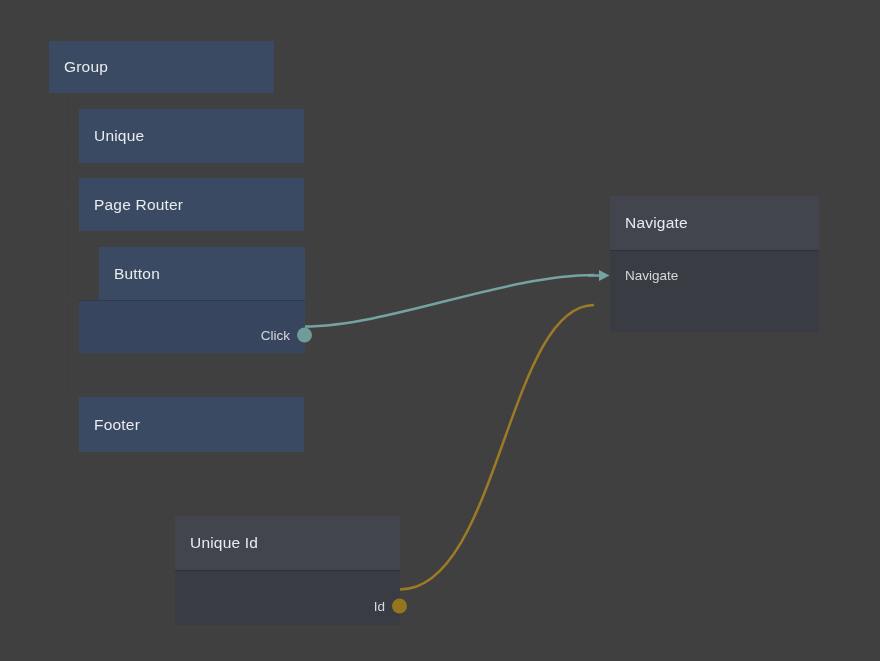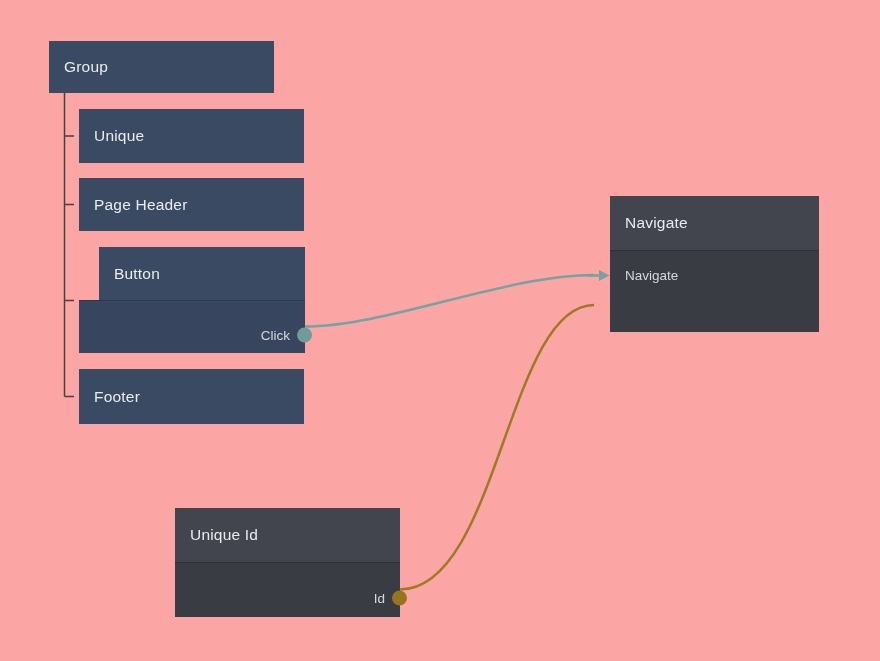--- a/index.html
+++ b/index.html
@@ -4,21 +4,21 @@
 <style>
   html, body {
     margin: 0;
     padding: 0;
     background: #1f1f20;
   }
   .canvas {
     position: relative;
     width: 880px;
     height: 661px;
-    background: #fca5a5;
+    background: #404040;
     overflow: hidden;
     font-family: "Liberation Sans", sans-serif;
   }
   svg.overlay {
     position: absolute;
     left: 0;
     top: 0;
     width: 880px;
     height: 661px;
   }
@@ -97,52 +97,52 @@
 
   <div class="node blue" style="left:49px; top:41px; width:225px; height:52px;">
     <div class="node-title" style="height:100%;">Group</div>
   </div>
 
   <div class="node blue" style="left:79px; top:109px; width:225px; height:54px;">
     <div class="node-title" style="height:100%;">Unique</div>
   </div>
 
   <div class="node blue" style="left:79px; top:178px; width:225px; height:53px;">
-    <div class="node-title" style="height:100%;">Page Header</div>
+    <div class="node-title" style="height:100%;">Page Router</div>
   </div>
 
   <div class="node blue" style="left:79px; top:247px; width:226px; height:106px;">
     <div class="node-title" style="height:53px;margin-left:20px;">Button</div>
     <div class="node-body center-row" style="height:53px;">
       <div class="port-row out">
         <span>Click</span>
         <span class="port-dot teal"></span>
       </div>
     </div>
   </div>
 
   <div class="node blue" style="left:79px; top:369px; width:225px; height:55px;">
-    <div class="node-title" style="height:100%;">Footer</div>
+    <div class="node-title" style="height:100%;margin-top:28px;">Footer</div>
   </div>
 
   <div class="node gray" style="left:610px; top:196px; width:209px; height:136px;">
     <div class="node-title" style="height:54px;">Navigate</div>
     <div class="node-body" style="height:82px; padding-top:9px;">
       <div class="port-row in">
         <svg class="arrow-icon" width="22" height="13" viewBox="0 0 22 13">
           <line x1="0" y1="6.5" x2="12" y2="6.5" stroke="#74a3a1" stroke-width="2.5"></line>
           <polygon points="11,1 21.5,6.5 11,12" fill="#74a3a1"></polygon>
         </svg>
         <span>Navigate</span>
       </div>
     </div>
   </div>
 
   <div class="node gray" style="left:175px; top:508px; width:225px; height:109px;">
-    <div class="node-title" style="height:54px;">Unique Id</div>
+    <div class="node-title" style="height:54px;margin-top:8px;">Unique Id</div>
     <div class="node-body center-row" style="height:55px;justify-content:flex-end;">
       <div class="port-row out">
         <span>Id</span>
         <span class="port-dot orange"></span>
       </div>
     </div>
   </div>
 
 </div>
 

